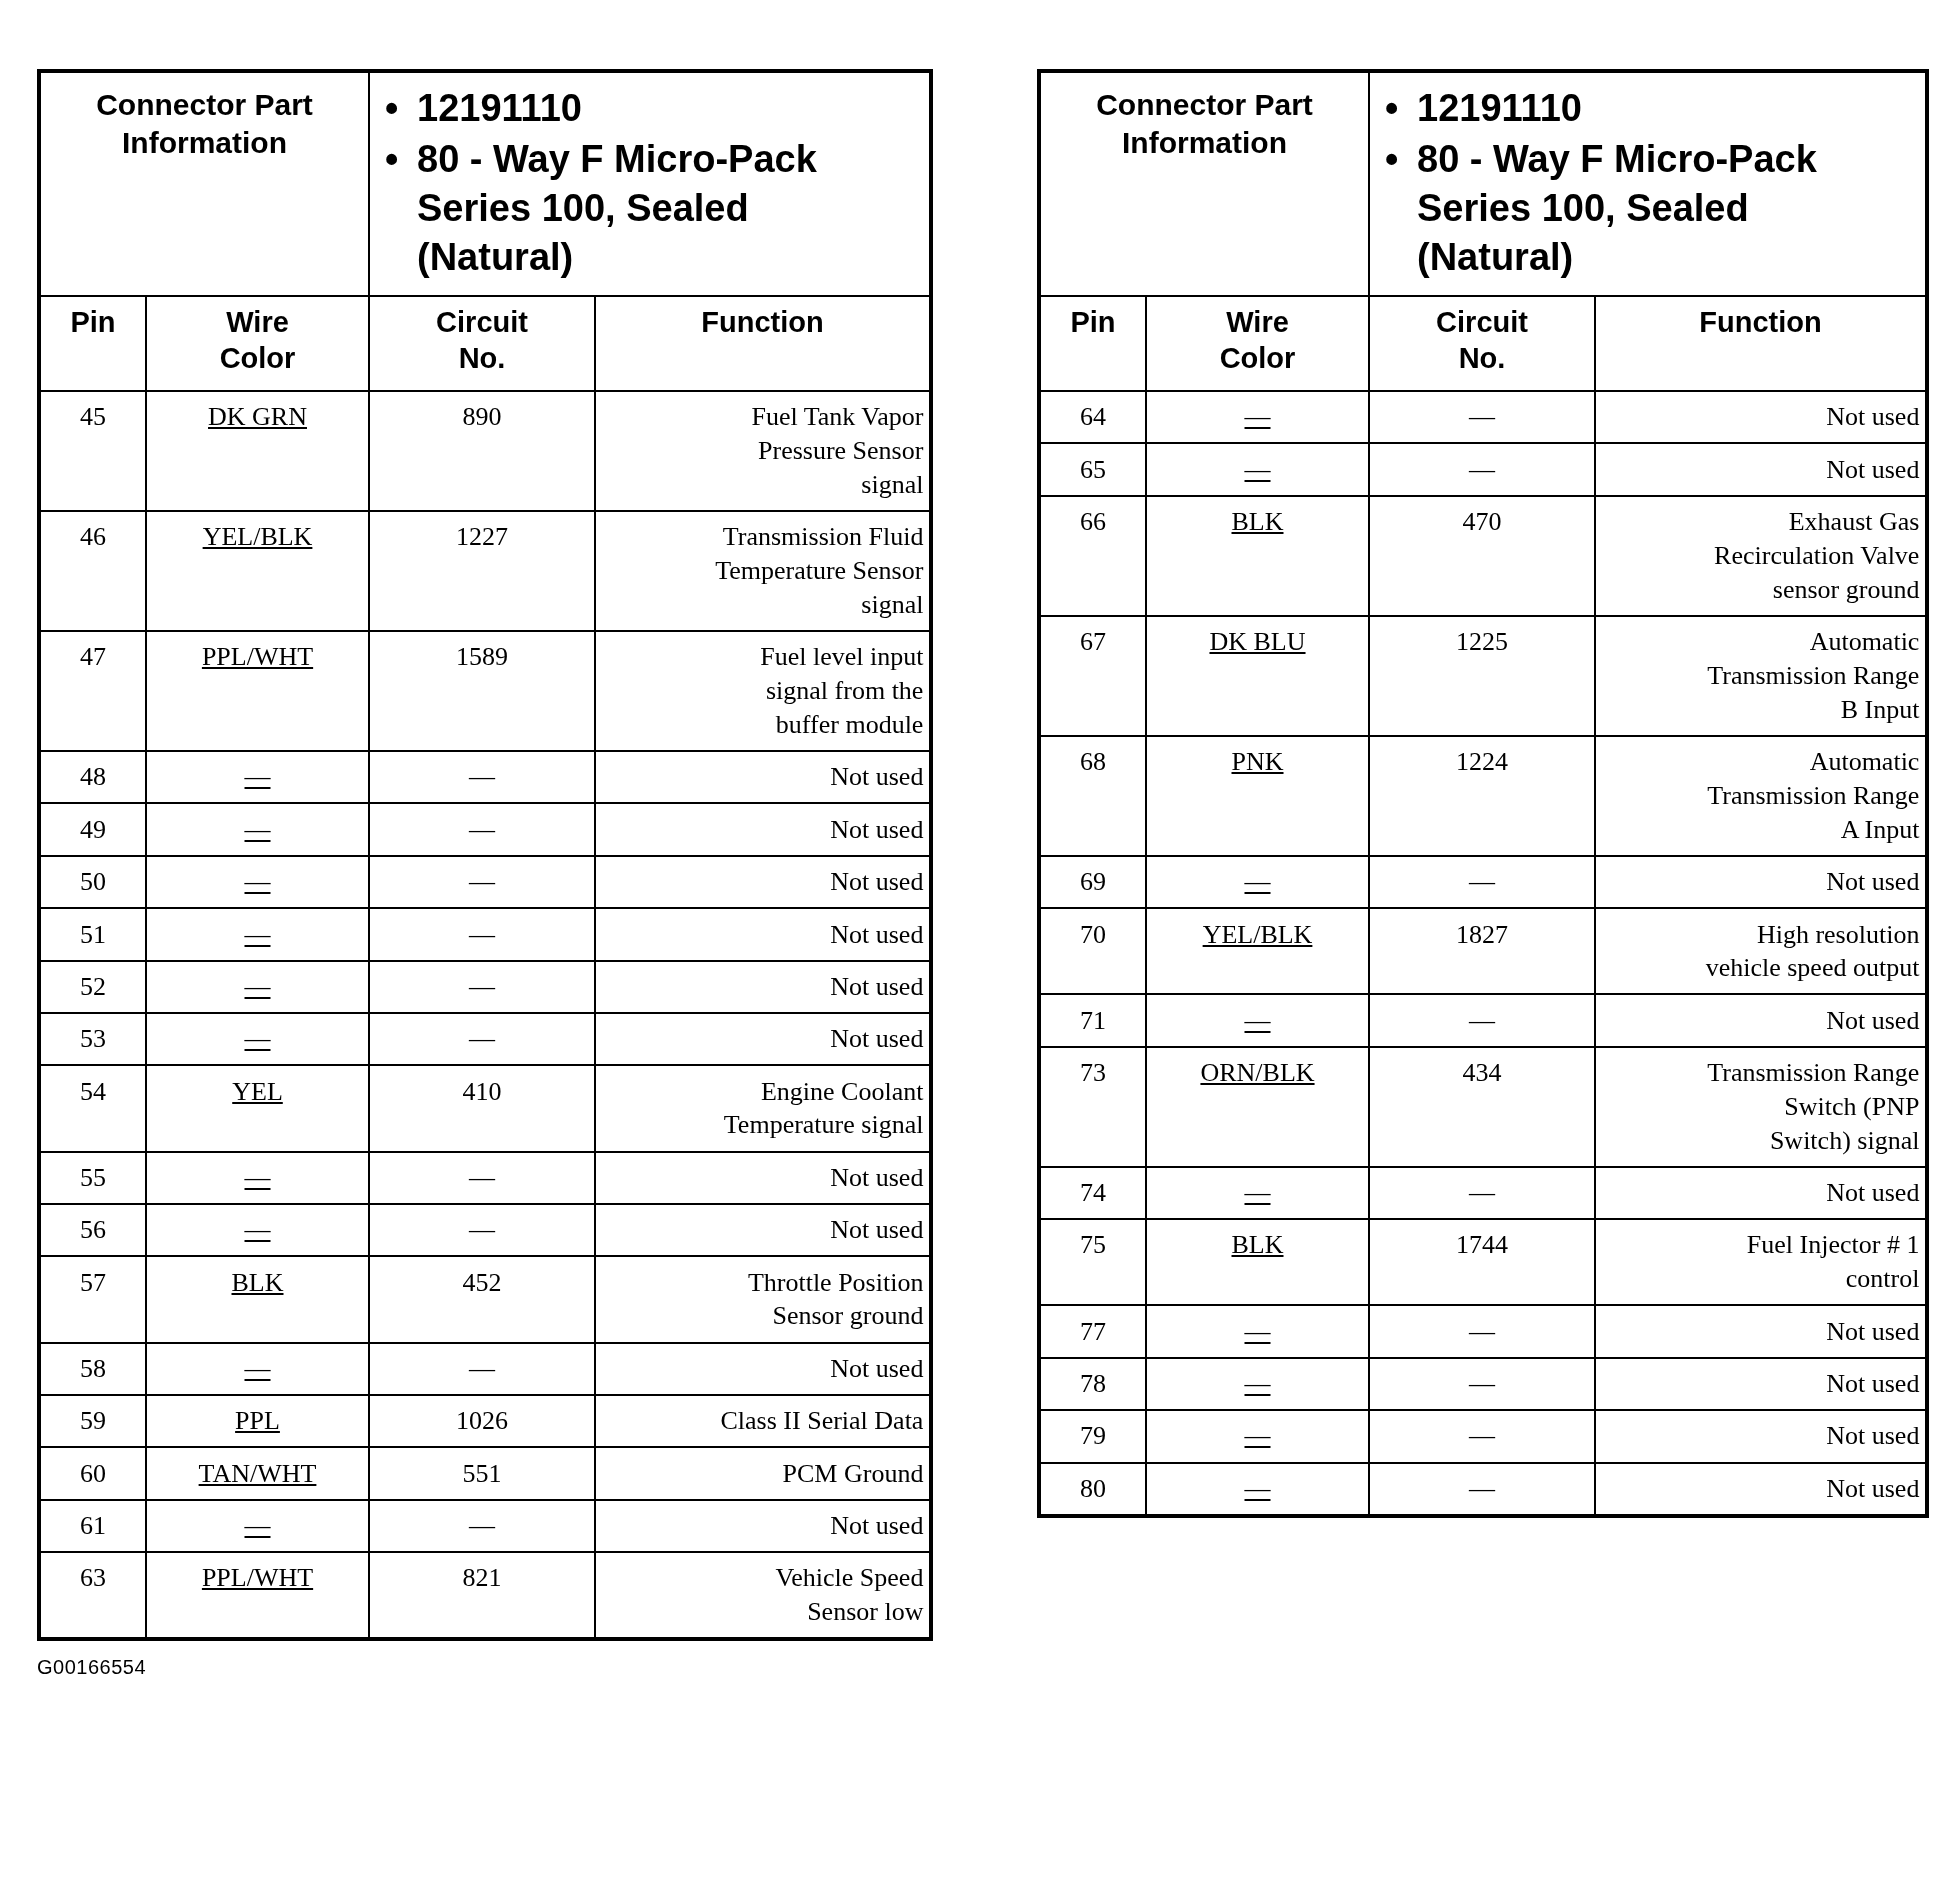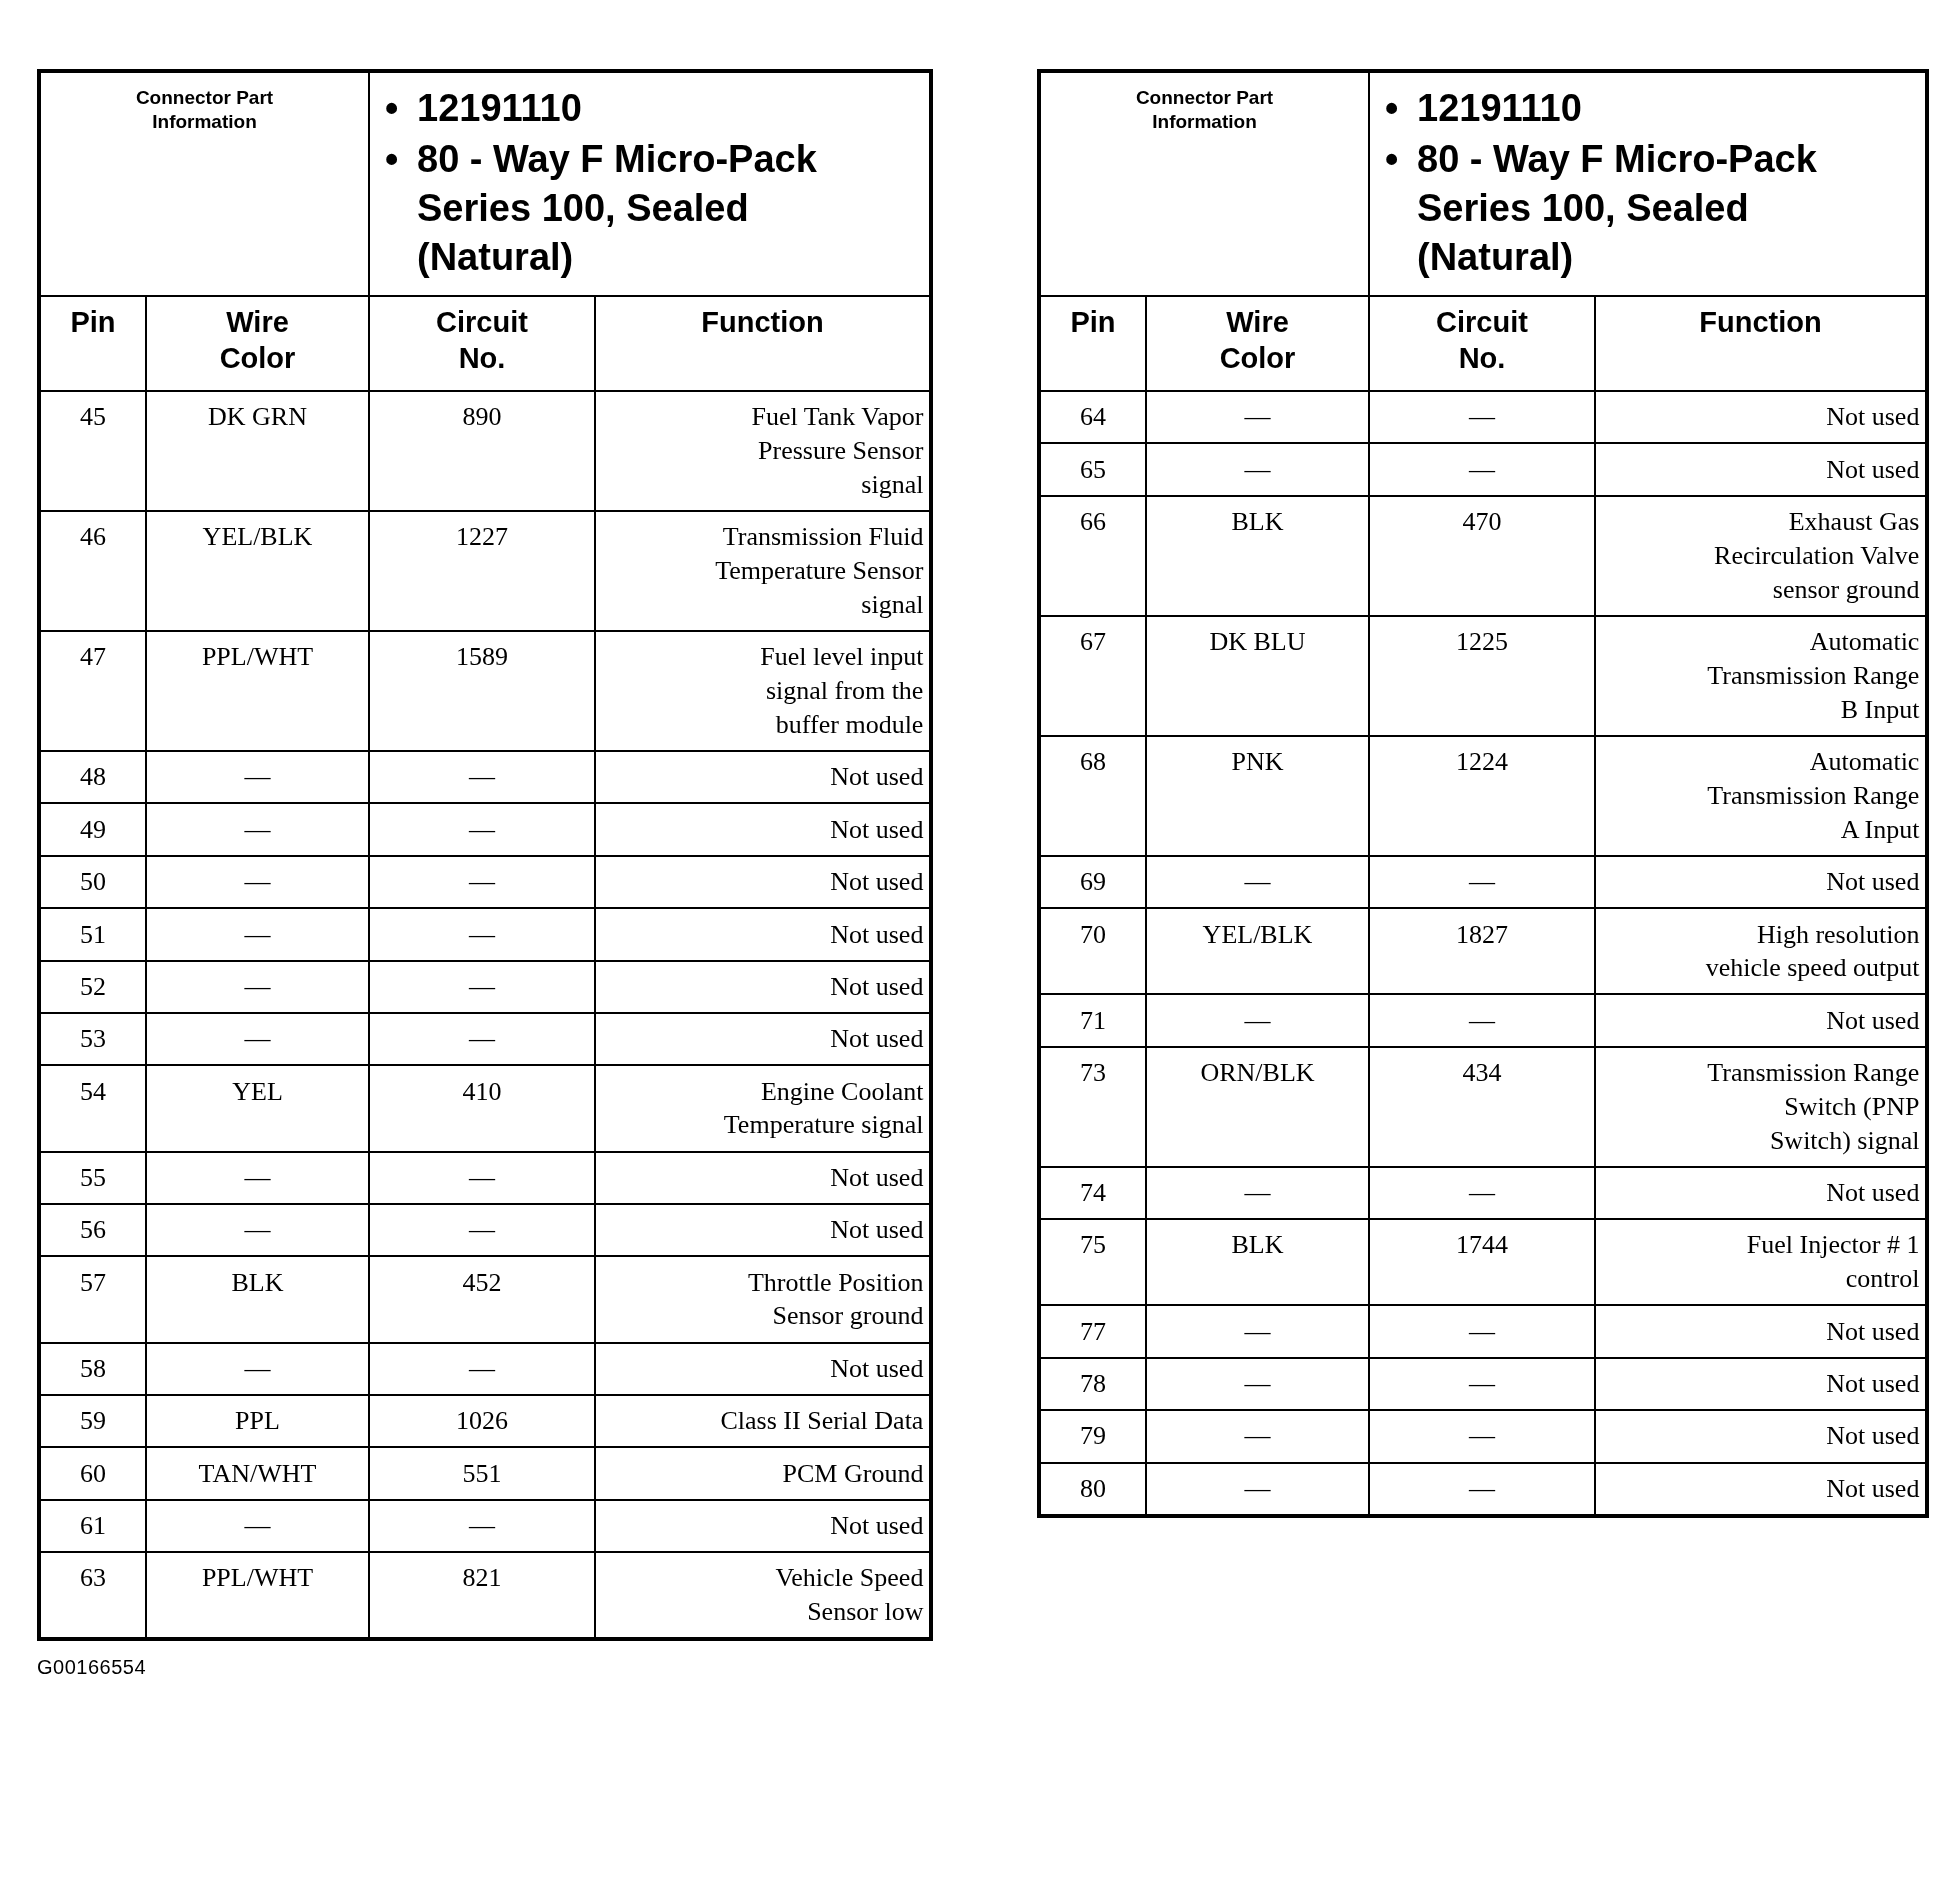--- a/index.html
+++ b/index.html
@@ -18,41 +18,41 @@
   }
   .pin-table th, .pin-table td { border:2.8px solid #000; vertical-align:top; }
 
   col.c-pin { width:107px; }
   col.c-wire { width:223px; }
   col.c-circuit { width:226px; }
   
 
   tr.part-row { height:186px; }
   th.part-info {
-    font-family:"Liberation Sans", sans-serif; font-weight:bold; font-size:19px;
+    font-family:"Liberation Sans", sans-serif; font-weight:bold; font-size:30px;
     line-height:1.28; padding:13px 5.6px; white-space:pre-line;
   }
   th.part-detail {
     font-family:"Liberation Sans", sans-serif; font-weight:bold; font-size:38px;
     line-height:1.28; text-align:left; padding:11px 7.4px 11px 15px;
   }
   .bullet { display:flex; margin-bottom:2.8px; }
   .bullet-marker { flex:0 0 32px; }
   .bullet-marker::before { content:"\2022"; }
   .bullet-text { white-space:pre-line; }
 
   tr.col-row { height:95px;margin-top:28px; }
   th.col-h {
     font-family:"Liberation Sans", sans-serif; font-weight:bold; font-size:29px;
     line-height:1.22; text-align:center; padding:8.3px 3.7px; white-space:pre-line;
   }
 
   .pin-table td { font-size:26px; line-height:1.3; padding:8.3px 7.4px; }
   td.cell-pin, td.cell-wire, td.cell-circuit { text-align:center; }
-  td.cell-wire { white-space:pre-line; }
+  td.cell-wire { white-space:pre-line;text-decoration:underline; }
   td.cell-func { text-align:right; white-space:pre-line; padding-left:10.2px; padding-right:5.6px;margin-left:33px; }
 
   .figure-id {
     font-family:Liberation Sans, sans-serif; font-size:20px;
     margin-top:15px; letter-spacing:0.5px;
   }
 </style>
 </head>
 <body>
 

